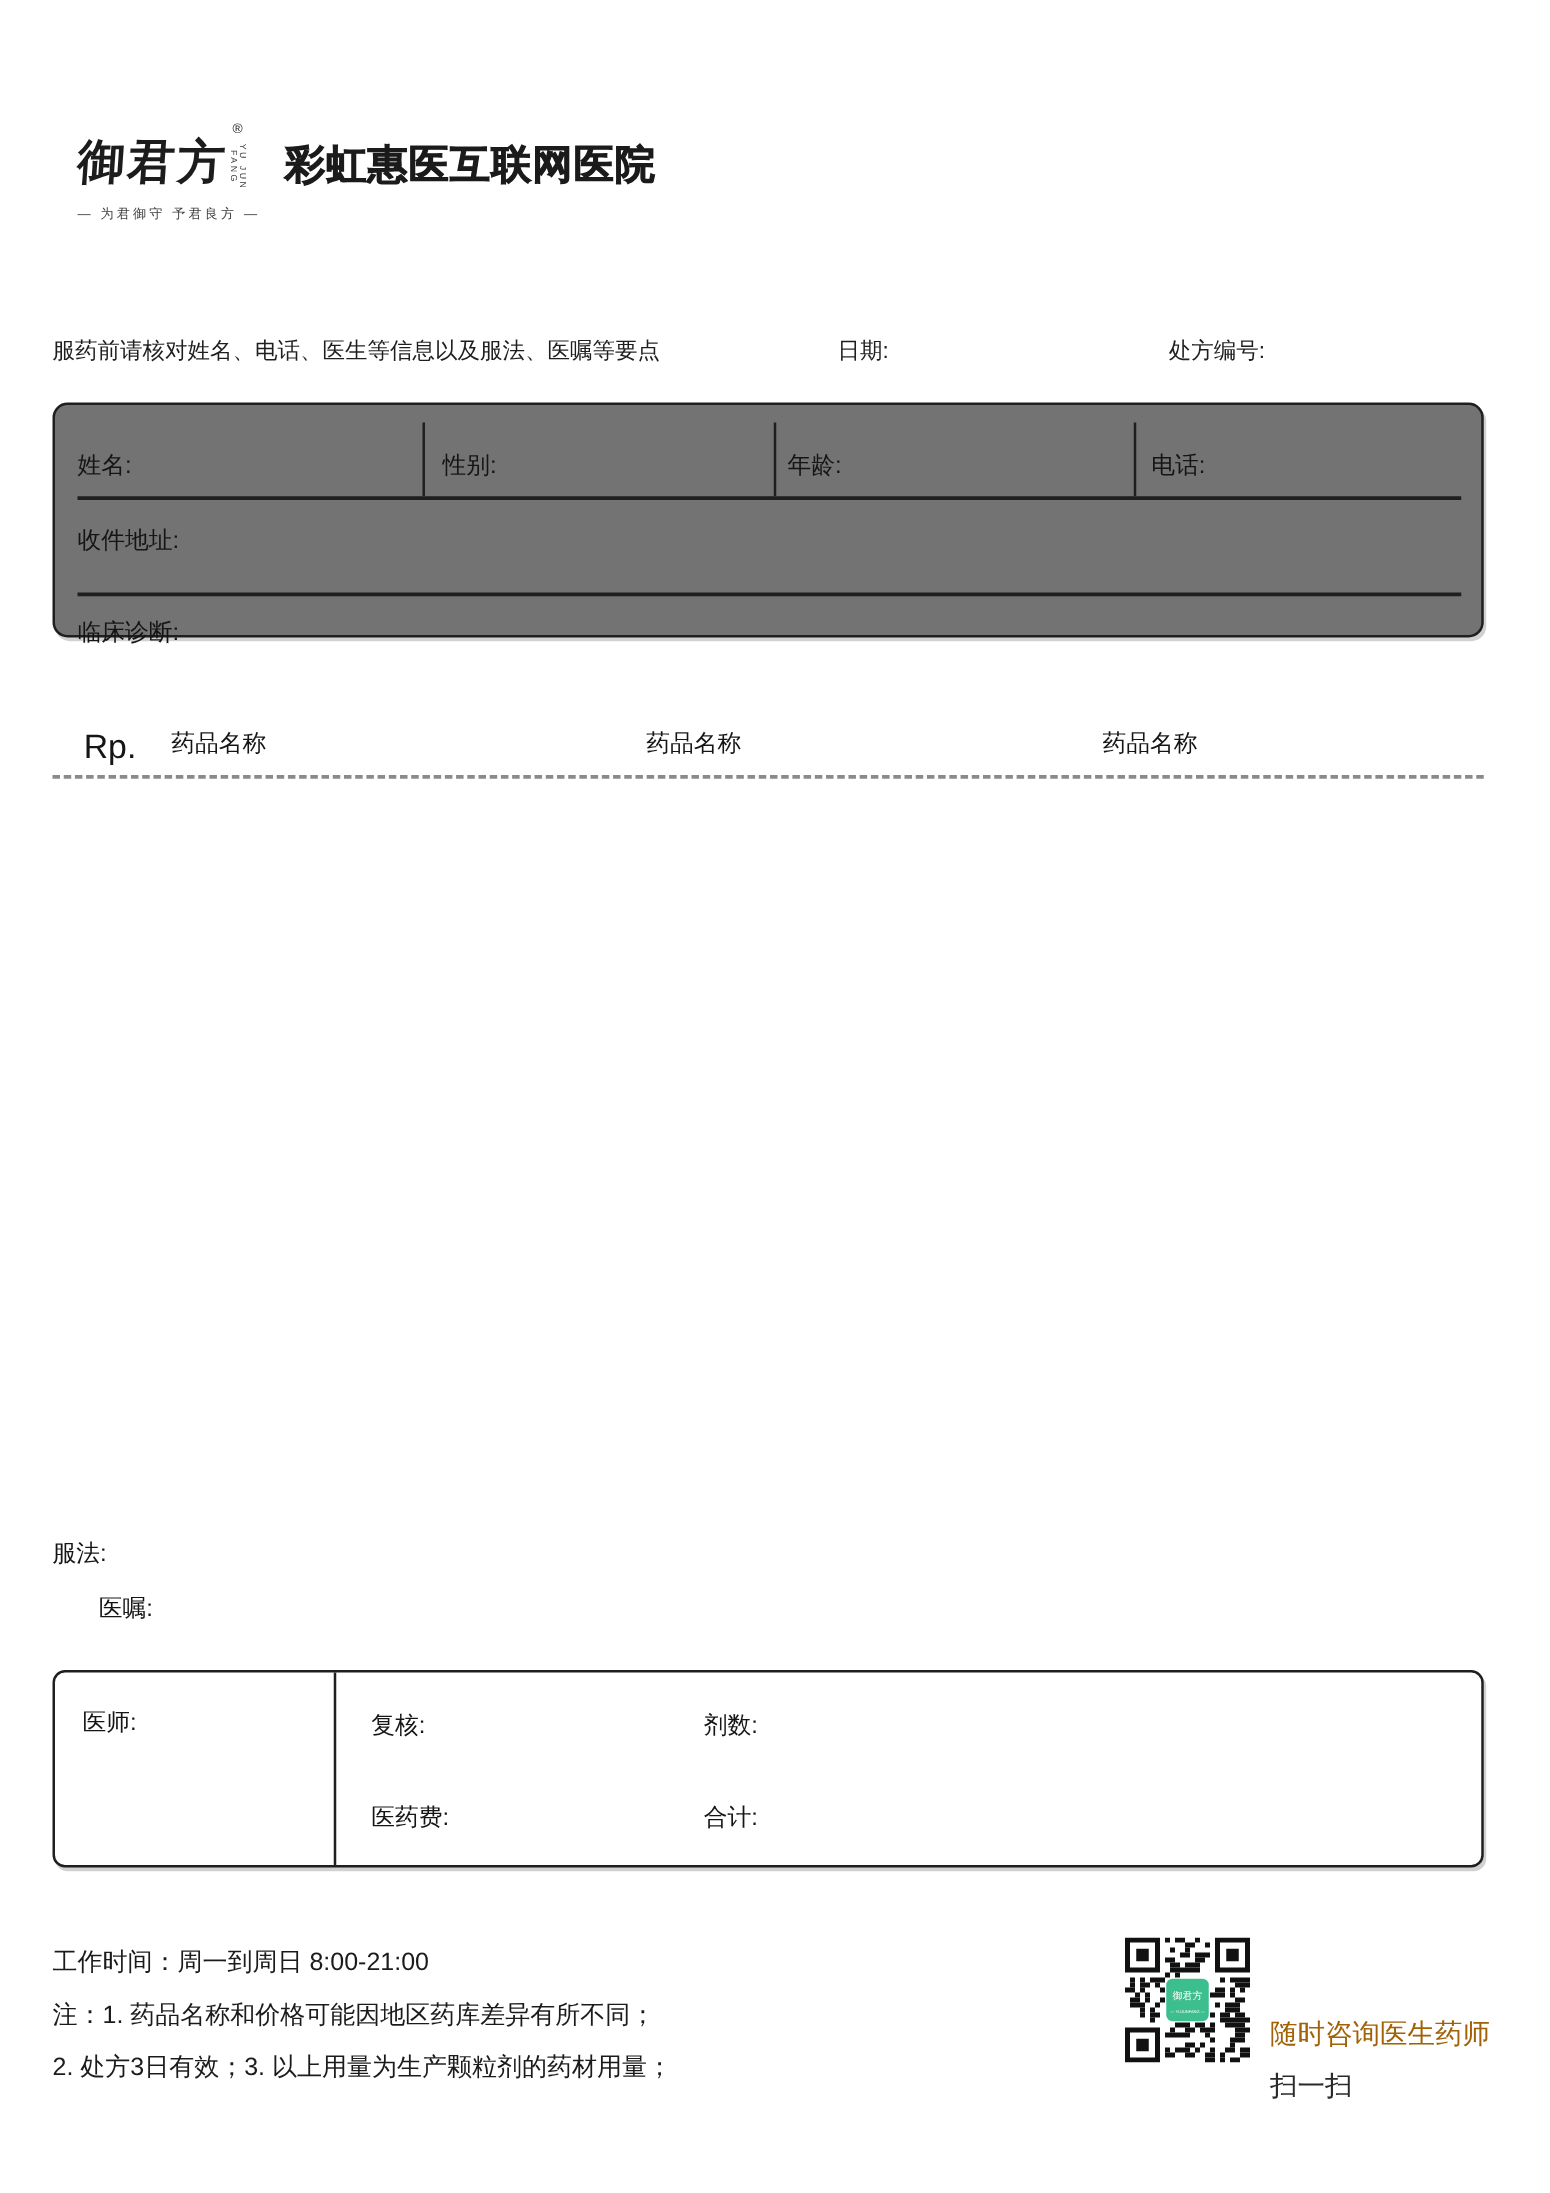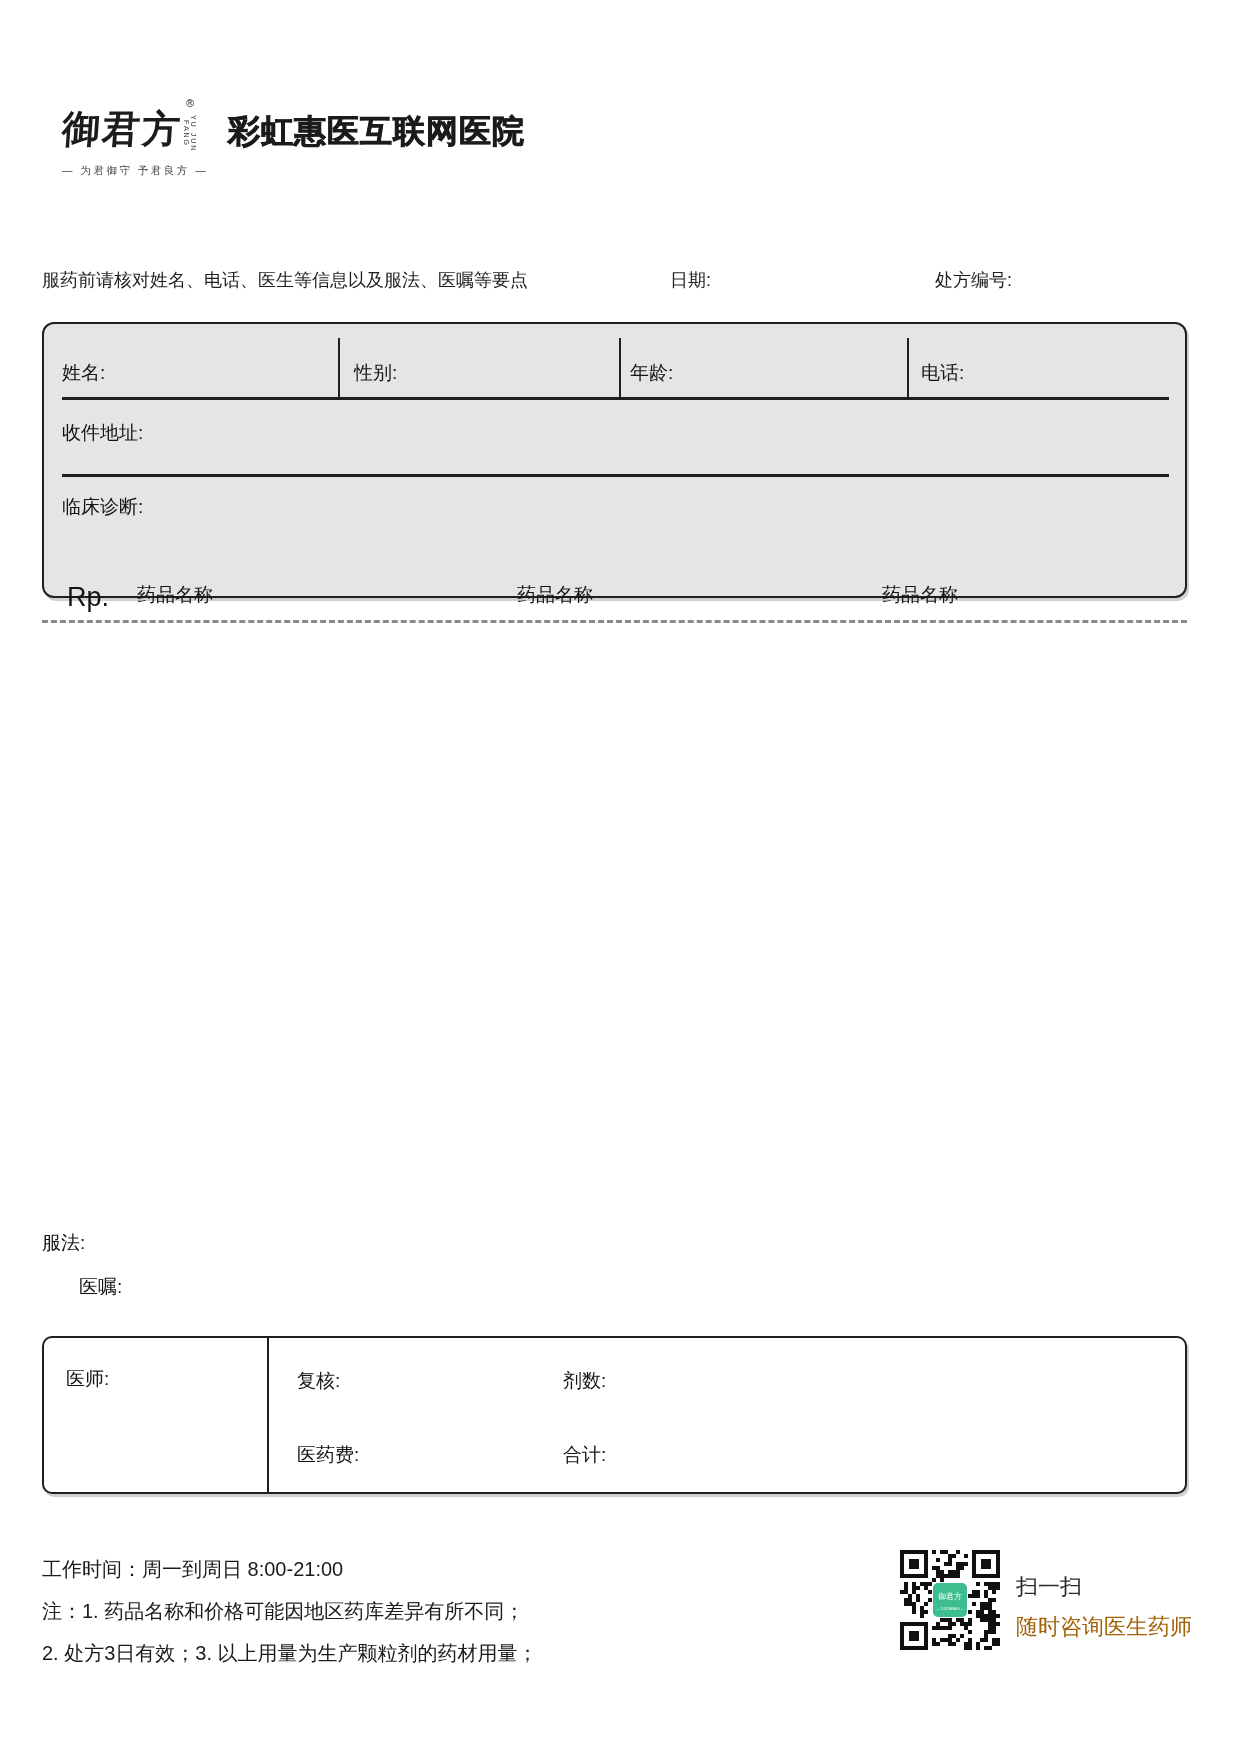--- a/index.html
+++ b/index.html
@@ -19,22 +19,22 @@
   .hospital-name { position:absolute; left:228px; top:110px; font-size:32px; font-weight:900;
                    letter-spacing:1px; color:#1b1b1b; -webkit-text-stroke:0.8px #1b1b1b; }
 
   
   .notice-row { position:absolute; top:268px; left:0; width:1240px; height:30px; }
   .notice-text { position:absolute; left:42px; font-size:18px; color:#1e1e1e; }
   .date-label { position:absolute; left:670px; font-size:18px; color:#1e1e1e; }
   .rx-no-label { position:absolute; left:935px; font-size:18px; color:#1e1e1e; }
 
   
-  .patient-box { position:absolute; left:42px; top:322px; width:1145px; height:276px;
-                 border:2.5px solid #1f1f1f; border-radius:12px; background:#e5e5e5;
+  .patient-box { position:absolute; left:42px; top:322px; width:1145px; height:188px;
+                 border:2.5px solid #1f1f1f; border-radius:12px; background:#737373;
                  box-shadow:2px 3px 0 rgba(0,0,0,0.18); }
   .patient-box .label { position:absolute; font-size:19px; color:#151515; line-height:26px; }
   .vdiv { position:absolute; top:14px; width:2px; height:59px; background:#1f1f1f; }
   .hline { position:absolute; left:18px; right:16px; height:2.5px; background:#1f1f1f; }
 
   
   .rp-row { position:absolute; top:582px; left:0; width:1240px; }
   .rp-label { position:absolute; left:67px; font-size:27px; color:#151515; }
   .drug-col { position:absolute; font-size:19px; color:#151515; }
   .dashed-line { position:absolute; left:42px; top:620px; width:1145px; height:0;
@@ -47,21 +47,21 @@
   
   .signoff-box { position:absolute; left:42px; top:1336px; width:1145px; height:158px;
                  border:2.5px solid #1f1f1f; border-radius:10px; background:#fff;
                  box-shadow:2px 3px 0 rgba(0,0,0,0.18); }
   .signoff-box .label { position:absolute; font-size:19px; color:#151515; line-height:26px; }
   .signoff-vdiv { position:absolute; left:223px; top:0; width:2px; height:100%; background:#1f1f1f; }
 
   
   .footer-line { position:absolute; left:42px; font-size:20px; color:#1b1b1b; }
   .qr-box { position:absolute; left:900px; top:1550px; width:100px; height:100px; }
-  .qr-caption-1 { position:absolute; left:1016px; top:1572px; font-size:22px; color:#2a2a2a; }
+  .qr-caption-1 { position:absolute; left:1016px; top:1654px; font-size:22px; color:#2a2a2a; }
   .qr-caption-2 { position:absolute; left:1016px; top:1612px; font-size:22px; color:#a16207; }
 </style>
 </head>
 <body>
 
 <div class="page">
 
   <div class="logo-block">
     <div class="logo-text">御君方</div>
     <div class="logo-side">

